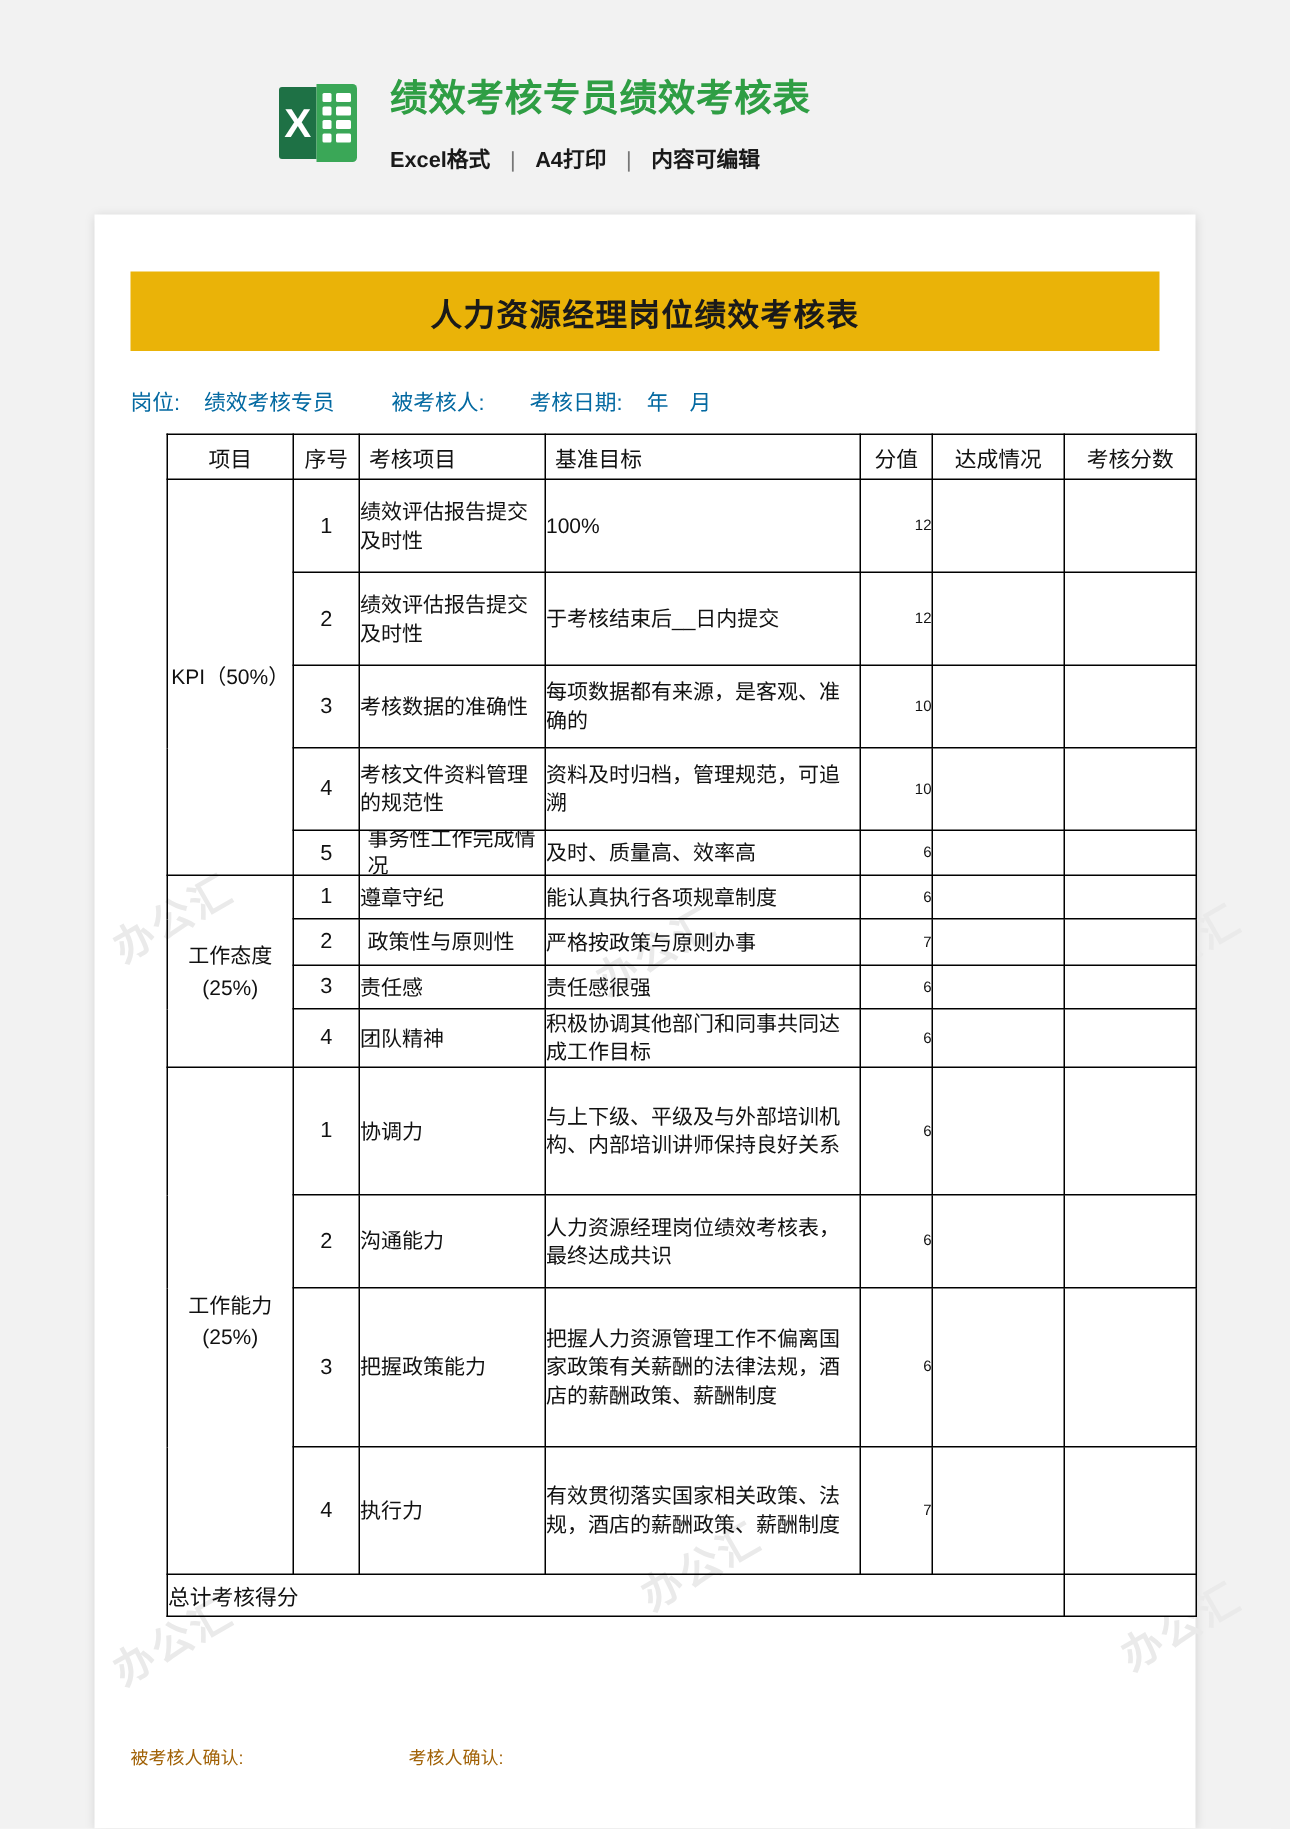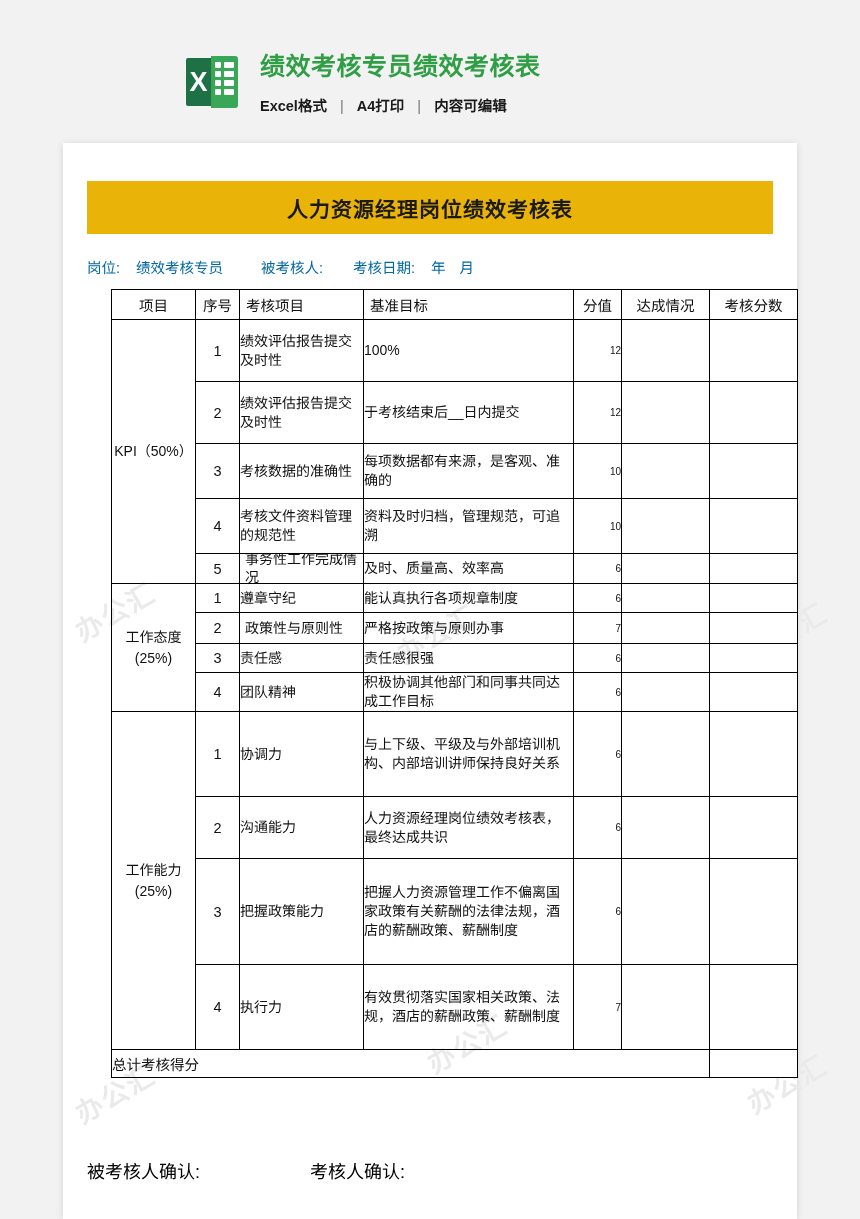--- a/index.html
+++ b/index.html
@@ -138,21 +138,21 @@
   td.clip { position: relative; }
   td.clip .clip-in {
     position: absolute; left: 5px; right: 4px; top: 50%;
     transform: translateY(-50%);
     line-height: 1.35; font-size: 14px;
   }
 
   
   .sig {
     position: absolute; left: 24px; top: 1015px; width: 686px; height: 24px;
-    font-size: 18px; color: #000000; display: flex; align-items: center;
+    font-size: 12px; color: #a16207; display: flex; align-items: center;
     white-space: nowrap;
   }
   .sig .s-gap { display: inline-block; width: 110px; }
 </style>
 </head>
 <body>
 
 <div class="page-root">
 
   <div class="promo">

